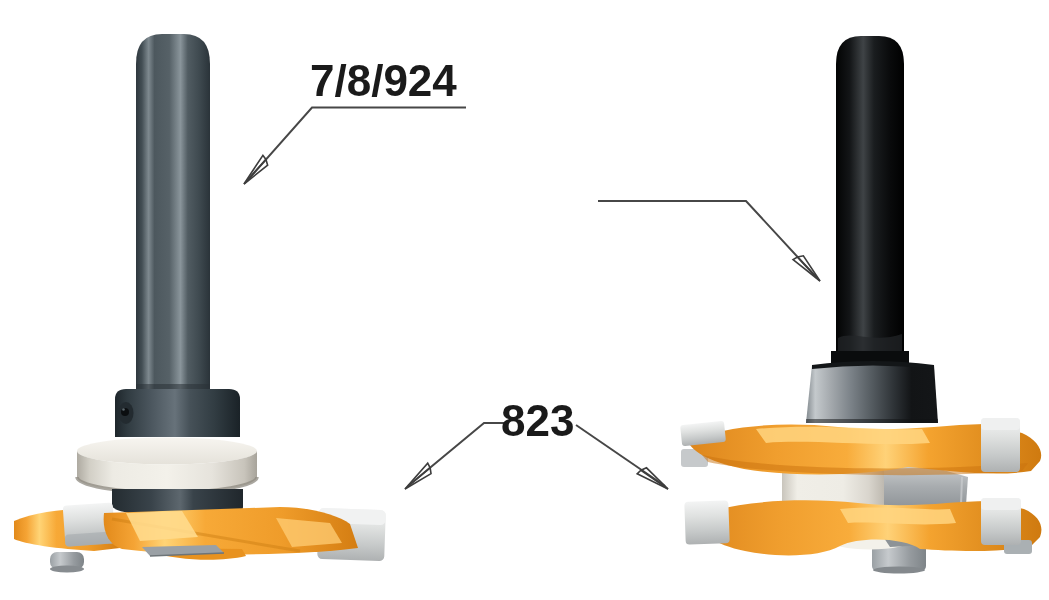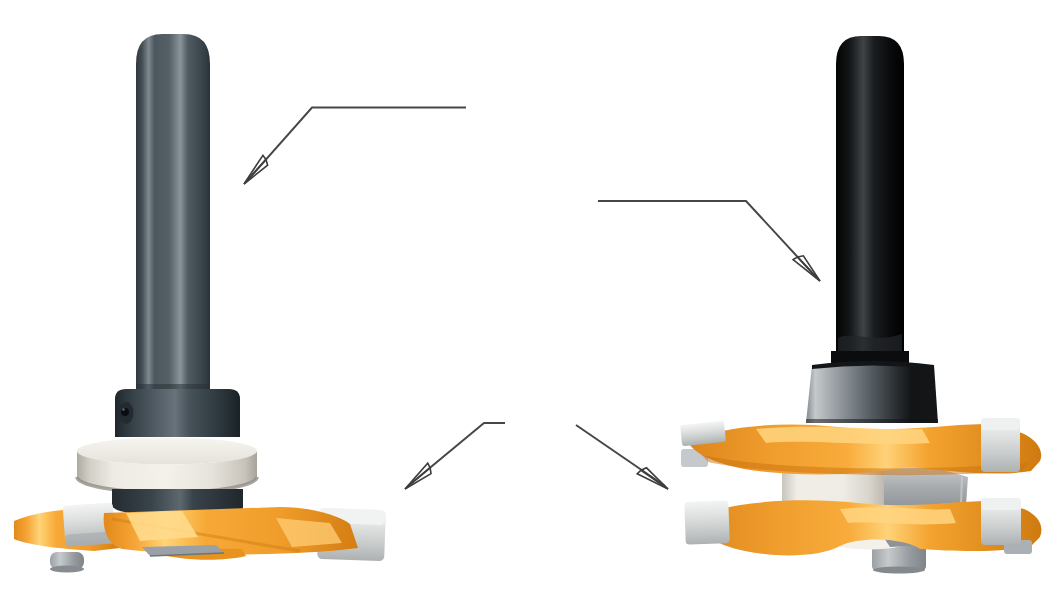--- a/index.html
+++ b/index.html
@@ -231,14 +231,16 @@
       <path d="M0,0 L34,5 L31.5,9.5 L27,13.5 Z"></path>
           <path d="M0,0 L31.5,9.5"></path>
     </g>
     <g transform="translate(668,489) rotate(-162)">
       <path d="M0,0 L34,5 L31.5,9.5 L27,13.5 Z"></path>
           <path d="M0,0 L31.5,9.5"></path>
     </g>
   </g>
 </svg>
 
+<div class="callout" id="label-left">7/8/924</div>
+<div class="callout" id="label-cutter">823</div>
 
 </div>
 
 </body></html>

